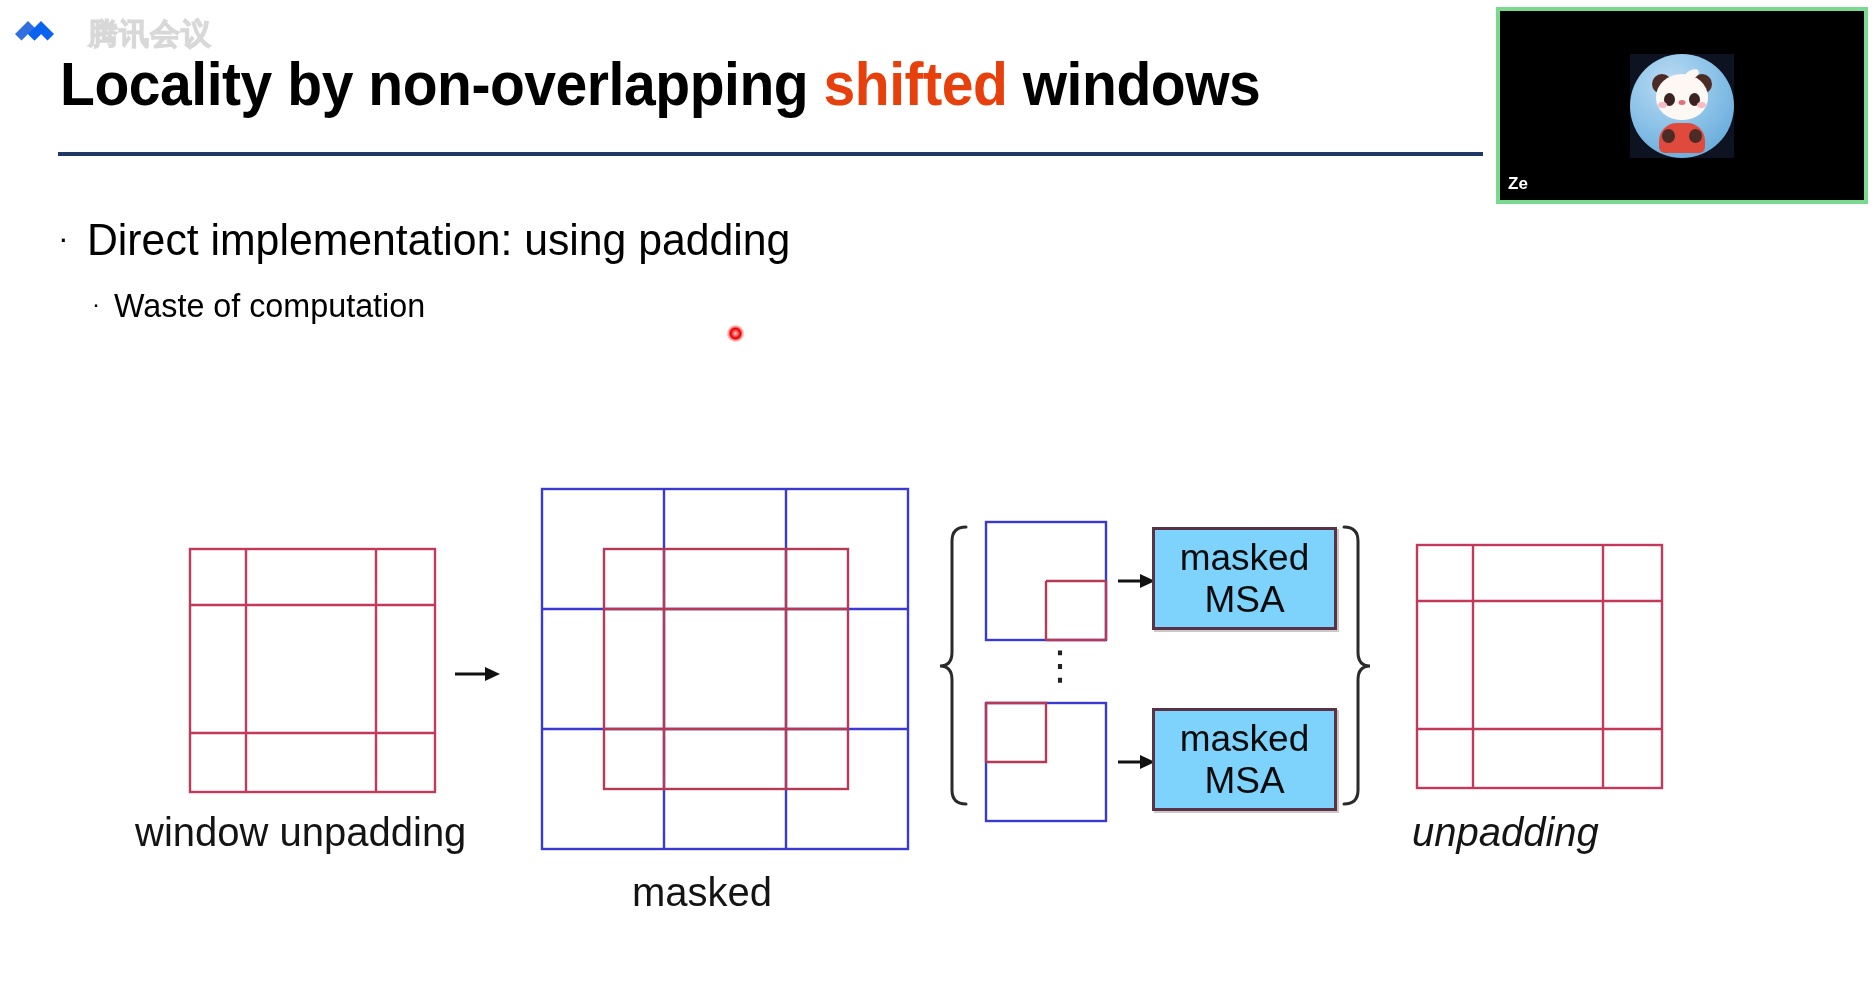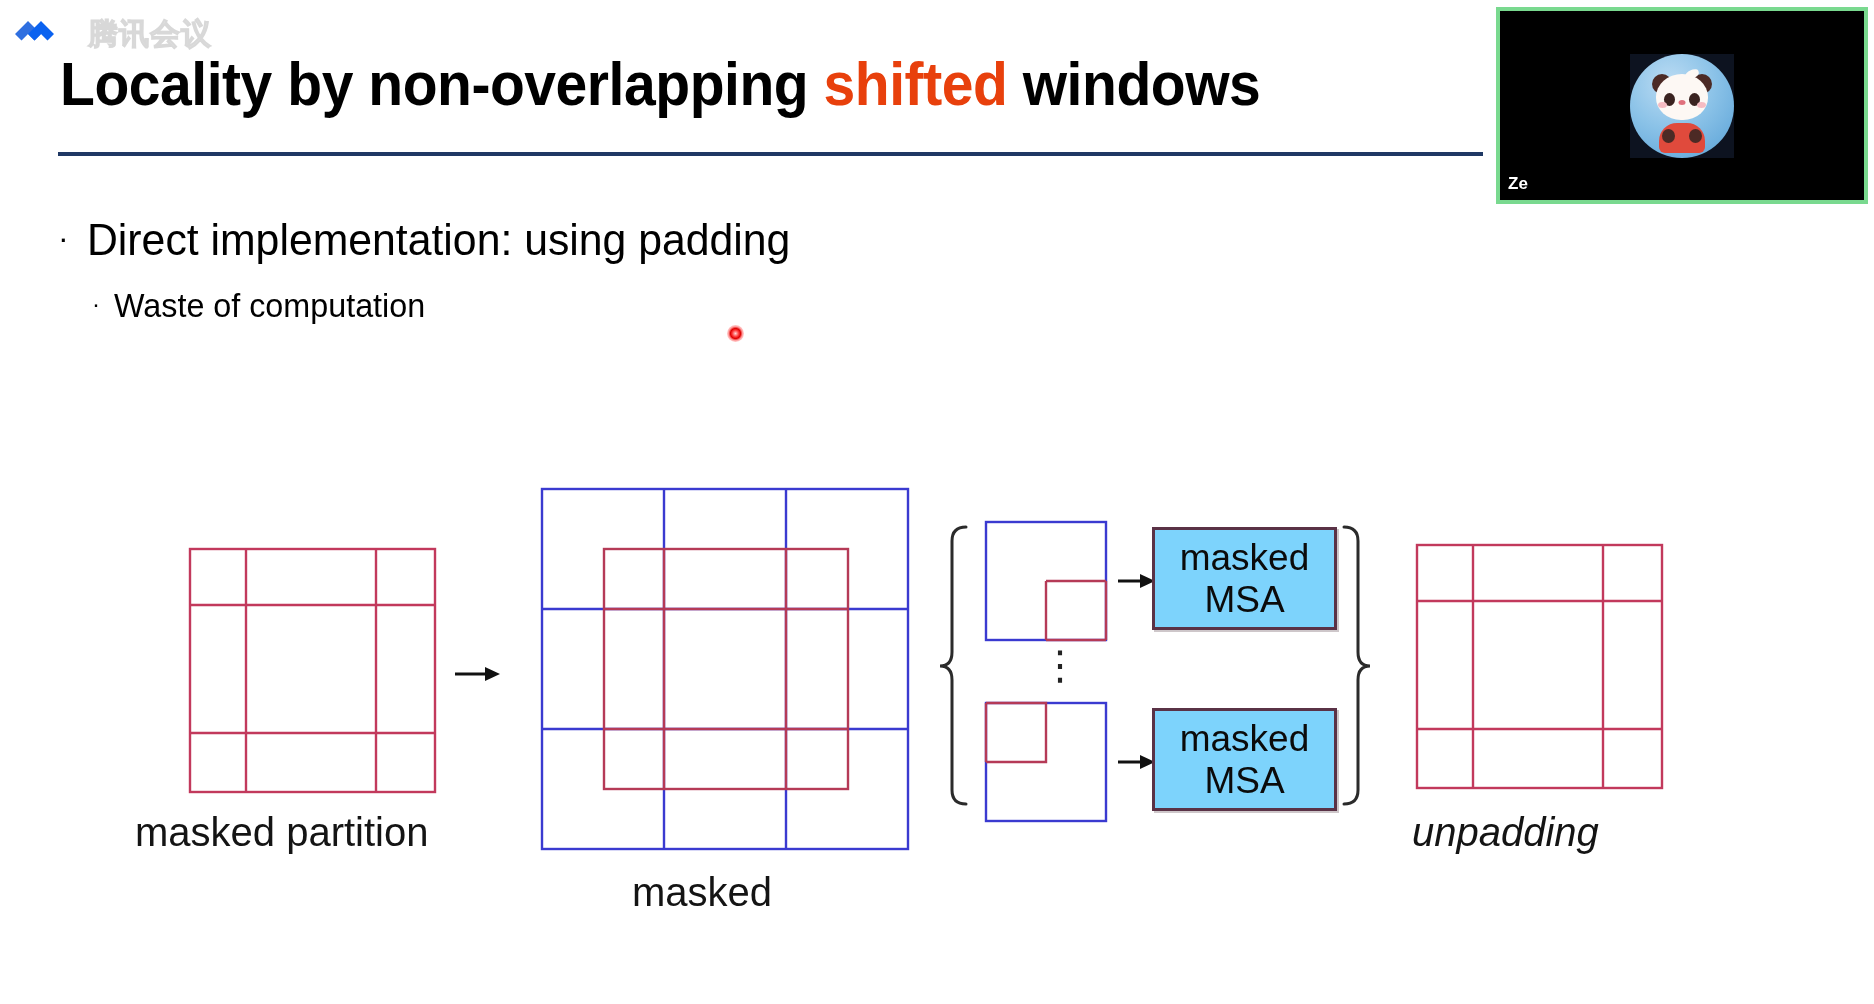--- a/index.html
+++ b/index.html
@@ -398,15 +398,15 @@
   <div>masked</div>
   <div>MSA</div>
 </div>
 <div class="msa-box" style="left:1152px; top:708px; width:185px; height:103px;">
   <div>masked</div>
   <div>MSA</div>
 </div>
 
 <div class="vdots" style="left:1040px; top:645px;">⋮</div>
 
-<div class="dg-label" style="left:135px; top:810px;">masked partition</div>
+<div class="dg-label" style="left:135px; top:810px;">window unpadding</div>
 <div class="dg-label" style="left:632px; top:870px;">masked</div>
 <div class="dg-label" style="left:1412px; top:810px;font-style:italic;">unpadding</div>
 
 </body></html>

